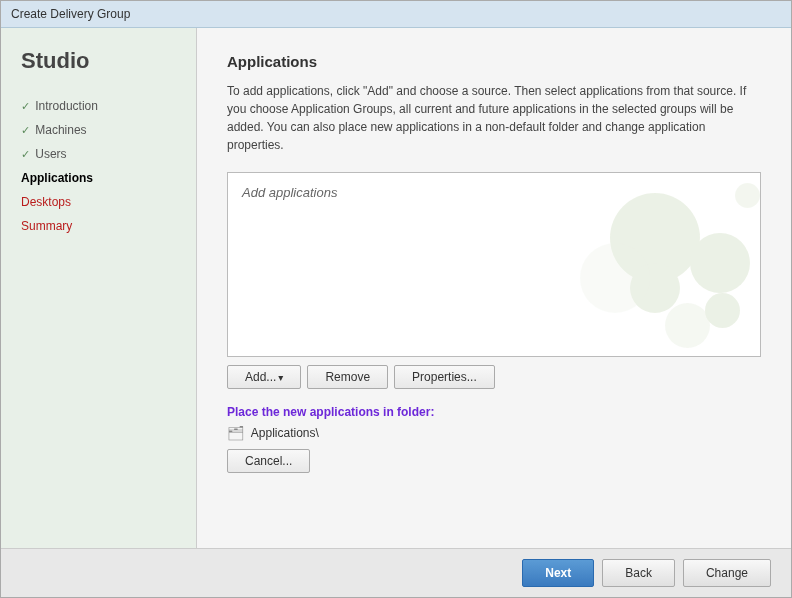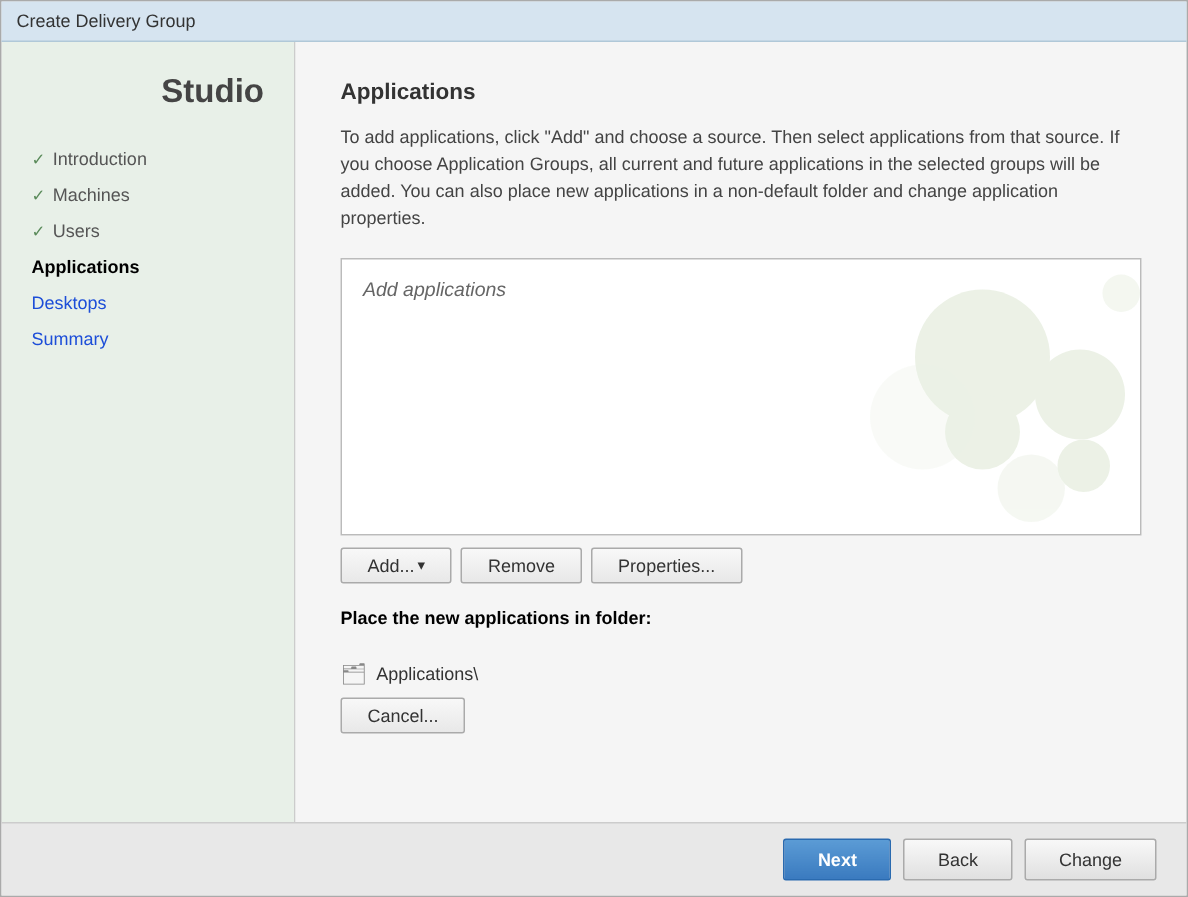--- a/index.html
+++ b/index.html
@@ -38,34 +38,33 @@
       flex: 1;
       overflow: hidden;
     }
 
     .sidebar {
       width: 196px;
       background: #e8f0e8;
       padding: 20px 0;
       border-right: 1px solid #ccc;
       flex-shrink: 0;
-      text-align: right;
     }
 
     .sidebar-title {
       font-size: 22px;
       font-weight: bold;
       color: #444;
       padding: 0 20px 20px 20px;
     }
 
     .sidebar-item {
       padding: 5px 20px;
       font-size: 12px;
-      color: #1d4ed8;
+      color: #b91c1c;
       cursor: pointer;
       display: flex;
       align-items: center;
       gap: 5px;
     }
 
     .sidebar-item.active {
       font-weight: bold;
       color: #000;
     }
@@ -161,22 +160,22 @@
     .btn-add-arrow {
       font-size: 10px;
     }
 
     .folder-section {
       margin-top: 2px;
     }
 
     .folder-label {
       font-size: 12px;
-      color: #000000;
-      margin-bottom: 22px;
+      color: #6d28d9;
+      margin-bottom: 6px;
       font-weight: 600;
     }
 
     .folder-path-row {
       display: flex;
       align-items: center;
       gap: 6px;
       margin-bottom: 8px;
     }
 

